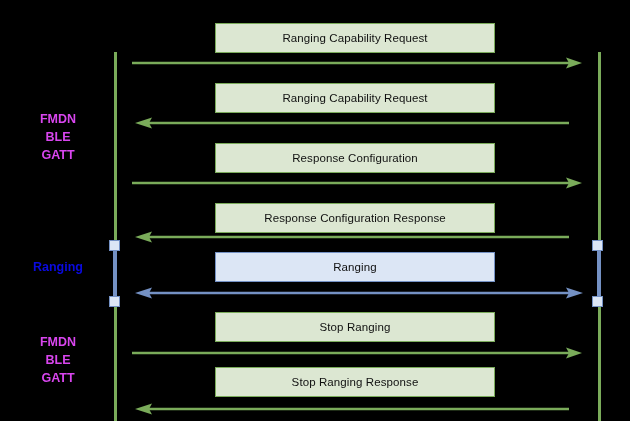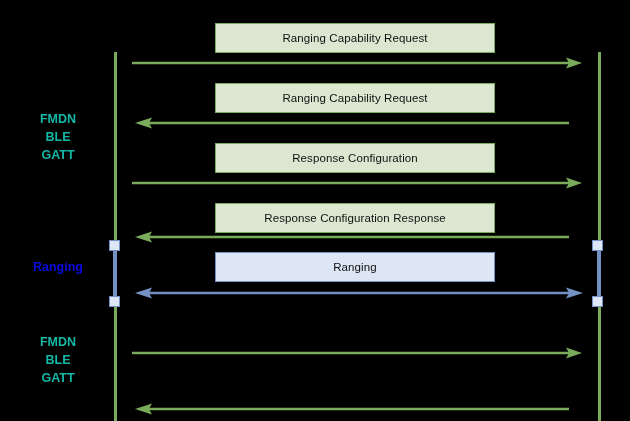--- a/index.html
+++ b/index.html
@@ -77,21 +77,21 @@
   .side-label {
     position: absolute;
     left: 18px;
     width: 80px;
     text-align: center;
     font-size: 12.5px;
     font-weight: bold;
     line-height: 18px;
     white-space: pre-line;
   }
-  .side-label.green { color: #14b8a6; }
+  .side-label.green { color: #d946ef; }
   .side-label.blue  { color: #0a0ae0; }
 </style>
 </head>
 <body>
 
 <div id="canvas">
 
   <div class="lifeline left" style="top:52px;height:190px;"></div>
   <div class="lifeline left" style="top:305px;height:116px;"></div>
   <div class="lifeline right" style="top:52px;height:190px;"></div>
@@ -147,27 +147,29 @@
 
   <div class="msgbox blue" style="top:252px;">Ranging</div>
   <div class="arrow" style="left:133px;top:286px;width:452px;">
     <svg width="452" height="14" viewBox="0 0 452 14">
       <line x1="12" y1="7" x2="440" y2="7" stroke="#7491c4" stroke-width="2.6"></line>
       <polygon points="2,7 19,1.5 16,7 19,12.5" fill="#7491c4"></polygon>
       <polygon points="450,7 433,1.5 436,7 433,12.5" fill="#7491c4"></polygon>
     </svg>
   </div>
 
+  <div class="msgbox green" style="top:312px;">Stop Ranging</div>
   <div class="arrow" style="left:130px;top:346px;width:455px;">
     <svg width="455" height="14" viewBox="0 0 455 14">
       <line x1="2" y1="7" x2="443" y2="7" stroke="#7aab5a" stroke-width="2.6"></line>
       <polygon points="452,7 436,1.5 439,7 436,12.5" fill="#7aab5a"></polygon>
     </svg>
   </div>
 
+  <div class="msgbox green" style="top:367px;">Stop Ranging Response</div>
   <div class="arrow" style="left:133px;top:402px;width:437px;">
     <svg width="437" height="14" viewBox="0 0 437 14">
       <line x1="12" y1="7" x2="436" y2="7" stroke="#7aab5a" stroke-width="2.6"></line>
       <polygon points="2,7 19,1.5 16,7 19,12.5" fill="#7aab5a"></polygon>
     </svg>
   </div>
 
 </div>
 
 </body></html>

